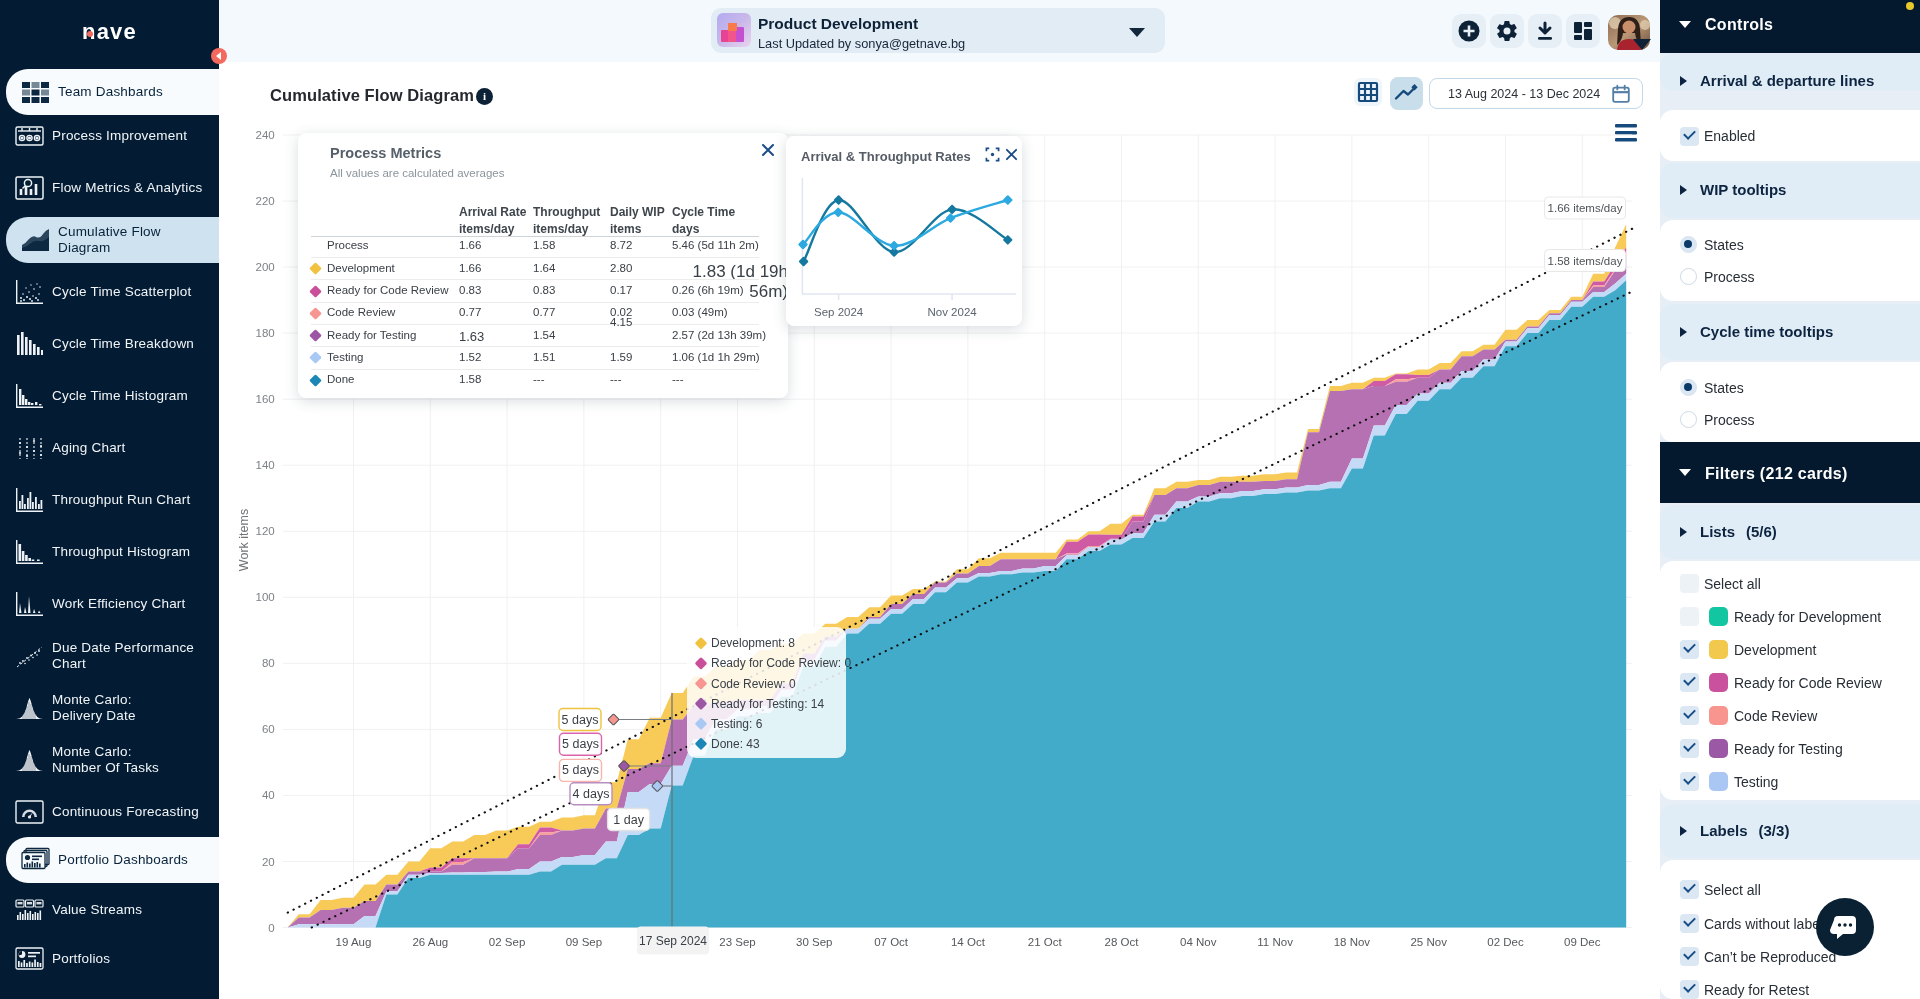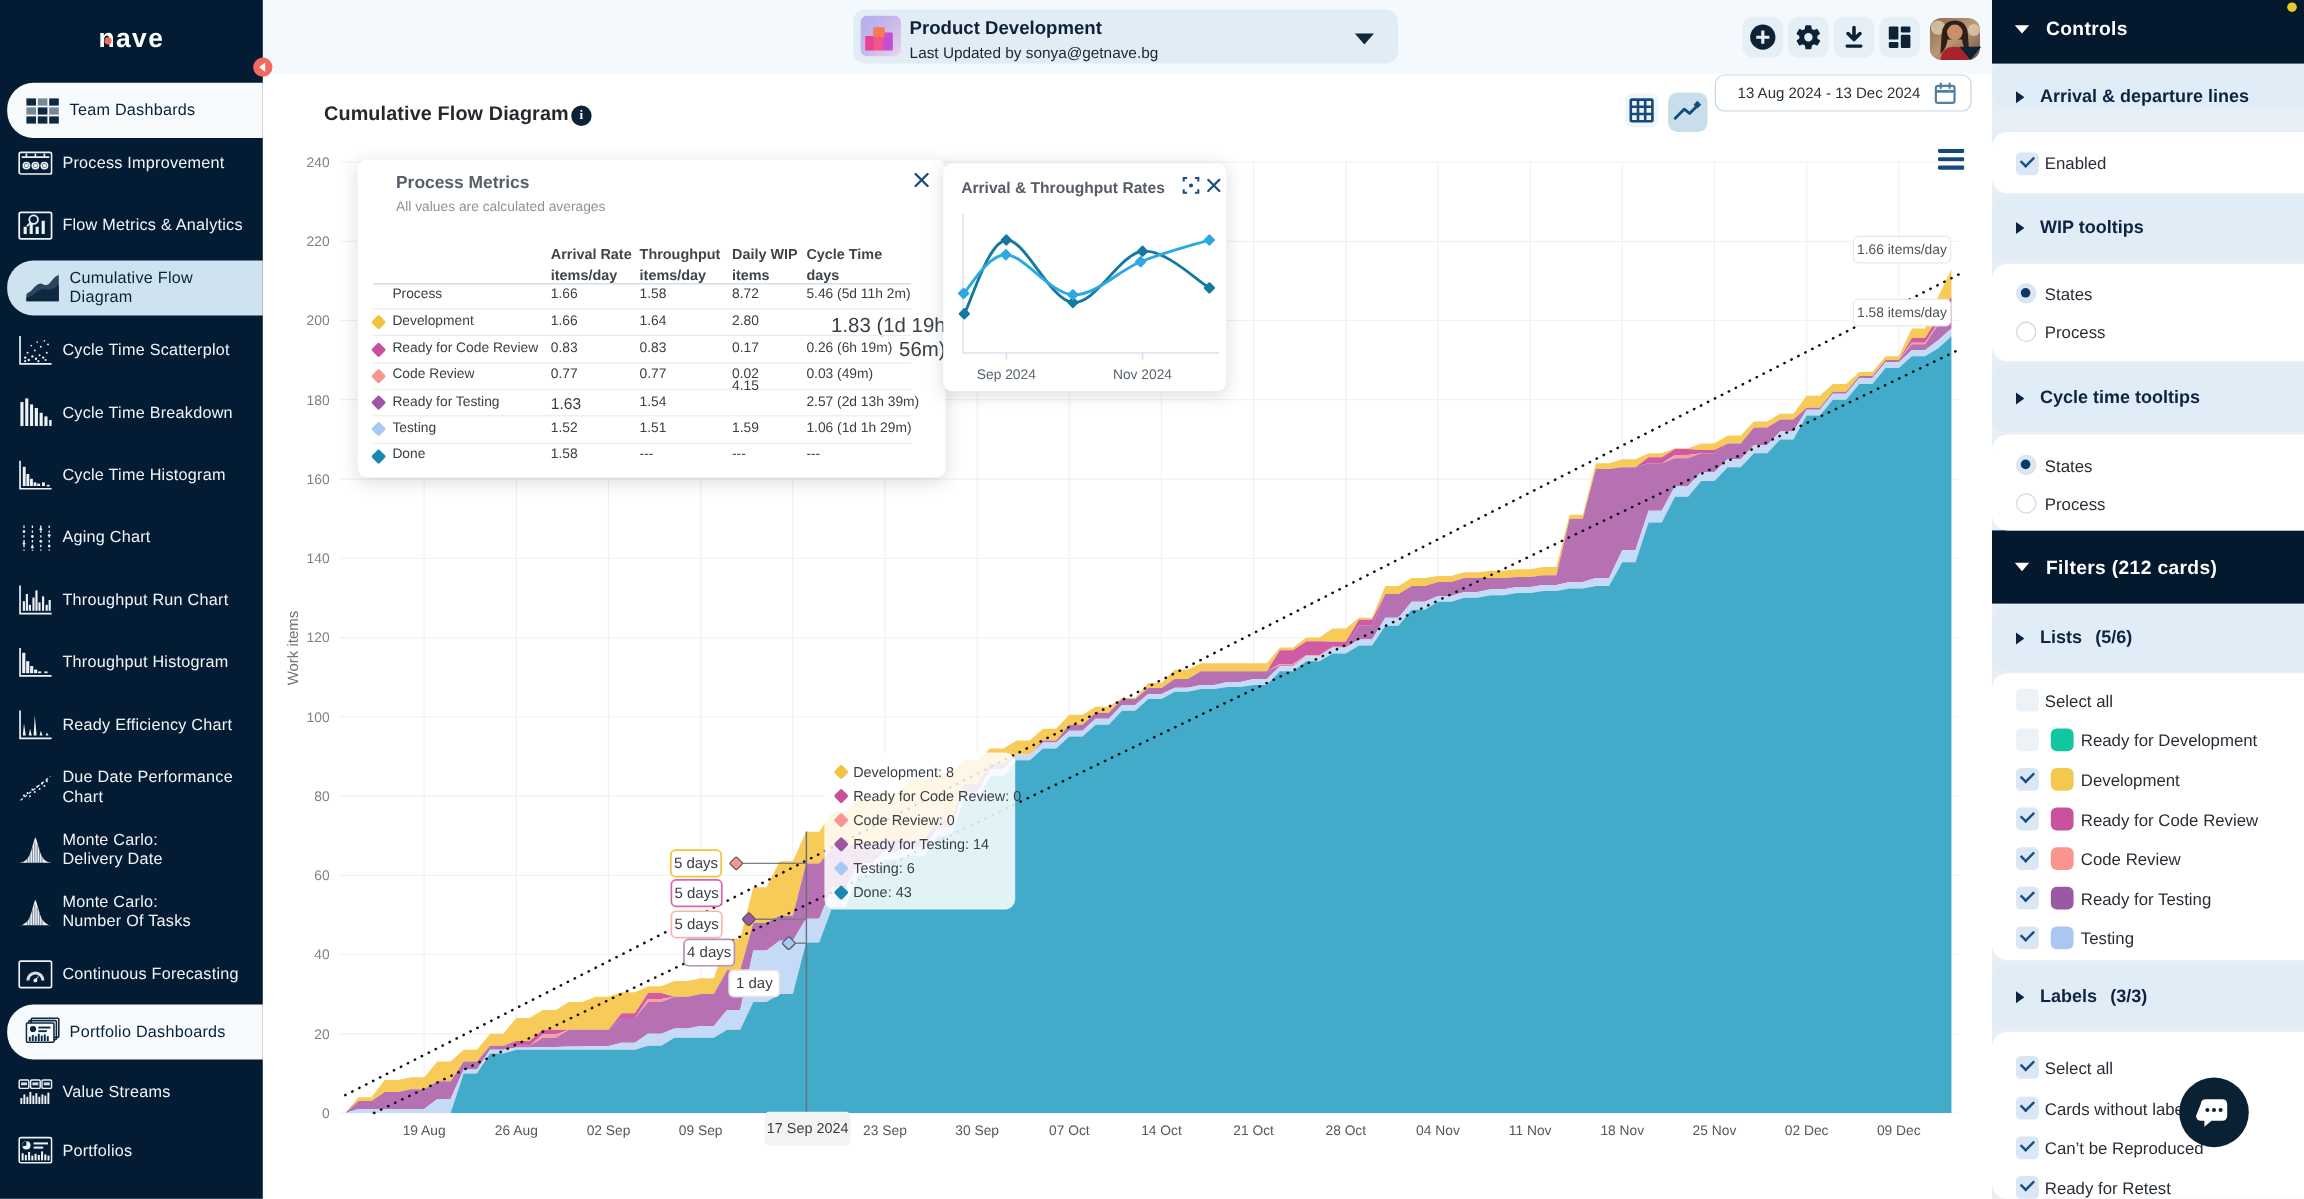--- a/index.html
+++ b/index.html
@@ -112,21 +112,21 @@
           <path d="M11 5v18M17 5v18M5 11h18M5 17h18"></path>
         </g>
       </svg>
   </div>
   <div class="abs" style="left:1171px; top:15px; width:33px; height:33px; background:#c9deeb; border-radius:8px;">
     <svg width="33" height="33" viewBox="0 0 33 33">
         <path d="M6 21.5l7.5-7.5 4.5 3.5 7-7" stroke="#164a7c" stroke-width="2.4" fill="none" stroke-linecap="round" stroke-linejoin="round"></path>
         <path d="M24.5 7l3.2 3.2-3.2 3.2-3.2-3.2z" fill="#164a7c"></path>
       </svg>
   </div>
-  <div class="abs" style="left:1210px; top:0; width:214px; height:31px; background:#fff; border:1px solid #c3d8e8; border-radius:8px;">
+  <div class="abs" style="left:1210px; top:16px; width:214px; height:31px; background:#fff; border:1px solid #c3d8e8; border-radius:8px;">
     <div class="abs" style="left:18px; top:8px; font-size:12.5px; color:#2a3138; letter-spacing:0px;">13 Aug 2024 - 13 Dec 2024</div>
     <svg class="abs" style="left:180px; top:4px;" width="22" height="22" viewBox="0 0 24 24">
         <g stroke="#537fa6" stroke-width="2" fill="none">
           <rect x="3.5" y="5" width="17" height="15.5" rx="2"></rect>
           <path d="M3.5 10h17" stroke-width="2.4"></path>
           <path d="M8 3v4M16 3v4" stroke-linecap="round"></path>
         </g>
       </svg>
   </div>
 
@@ -501,21 +501,21 @@
       <div class="ic"><svg width="29" height="26" viewBox="0 0 29 26">
           <g fill="#eef2f6">
             <path d="M1 1v24h27v-1.4H2.4V1z"></path>
             <path d="M4 22 L5 12 L6.5 22 Z"></path>
             <path d="M9 22 L10 16 L11.5 22 Z"></path>
             <path d="M13 22 L14 5 L15.5 22 Z"></path>
             <path d="M18 22 L19 18 L20.5 22 Z"></path>
             <path d="M23 22 L24 19.5 L25.5 22 Z"></path>
           </g>
         </svg></div>
-      <div class="lbl">Ready Efficiency Chart</div>
+      <div class="lbl">Work Efficiency Chart</div>
     </div>
   <div class="menurow" style="top:633px;">
       <div class="ic"><svg width="29" height="26" viewBox="0 0 29 26">
           <g stroke="#eef2f6">
             <path d="M2 24 L27 4" stroke-width="1" stroke-dasharray="2.5 2"></path>
           </g>
           <g fill="#eef2f6">
             <circle cx="5" cy="20" r="0.9"></circle>
             <circle cx="8" cy="18" r="0.9"></circle>
             <circle cx="10" cy="20.5" r="0.8"></circle>

